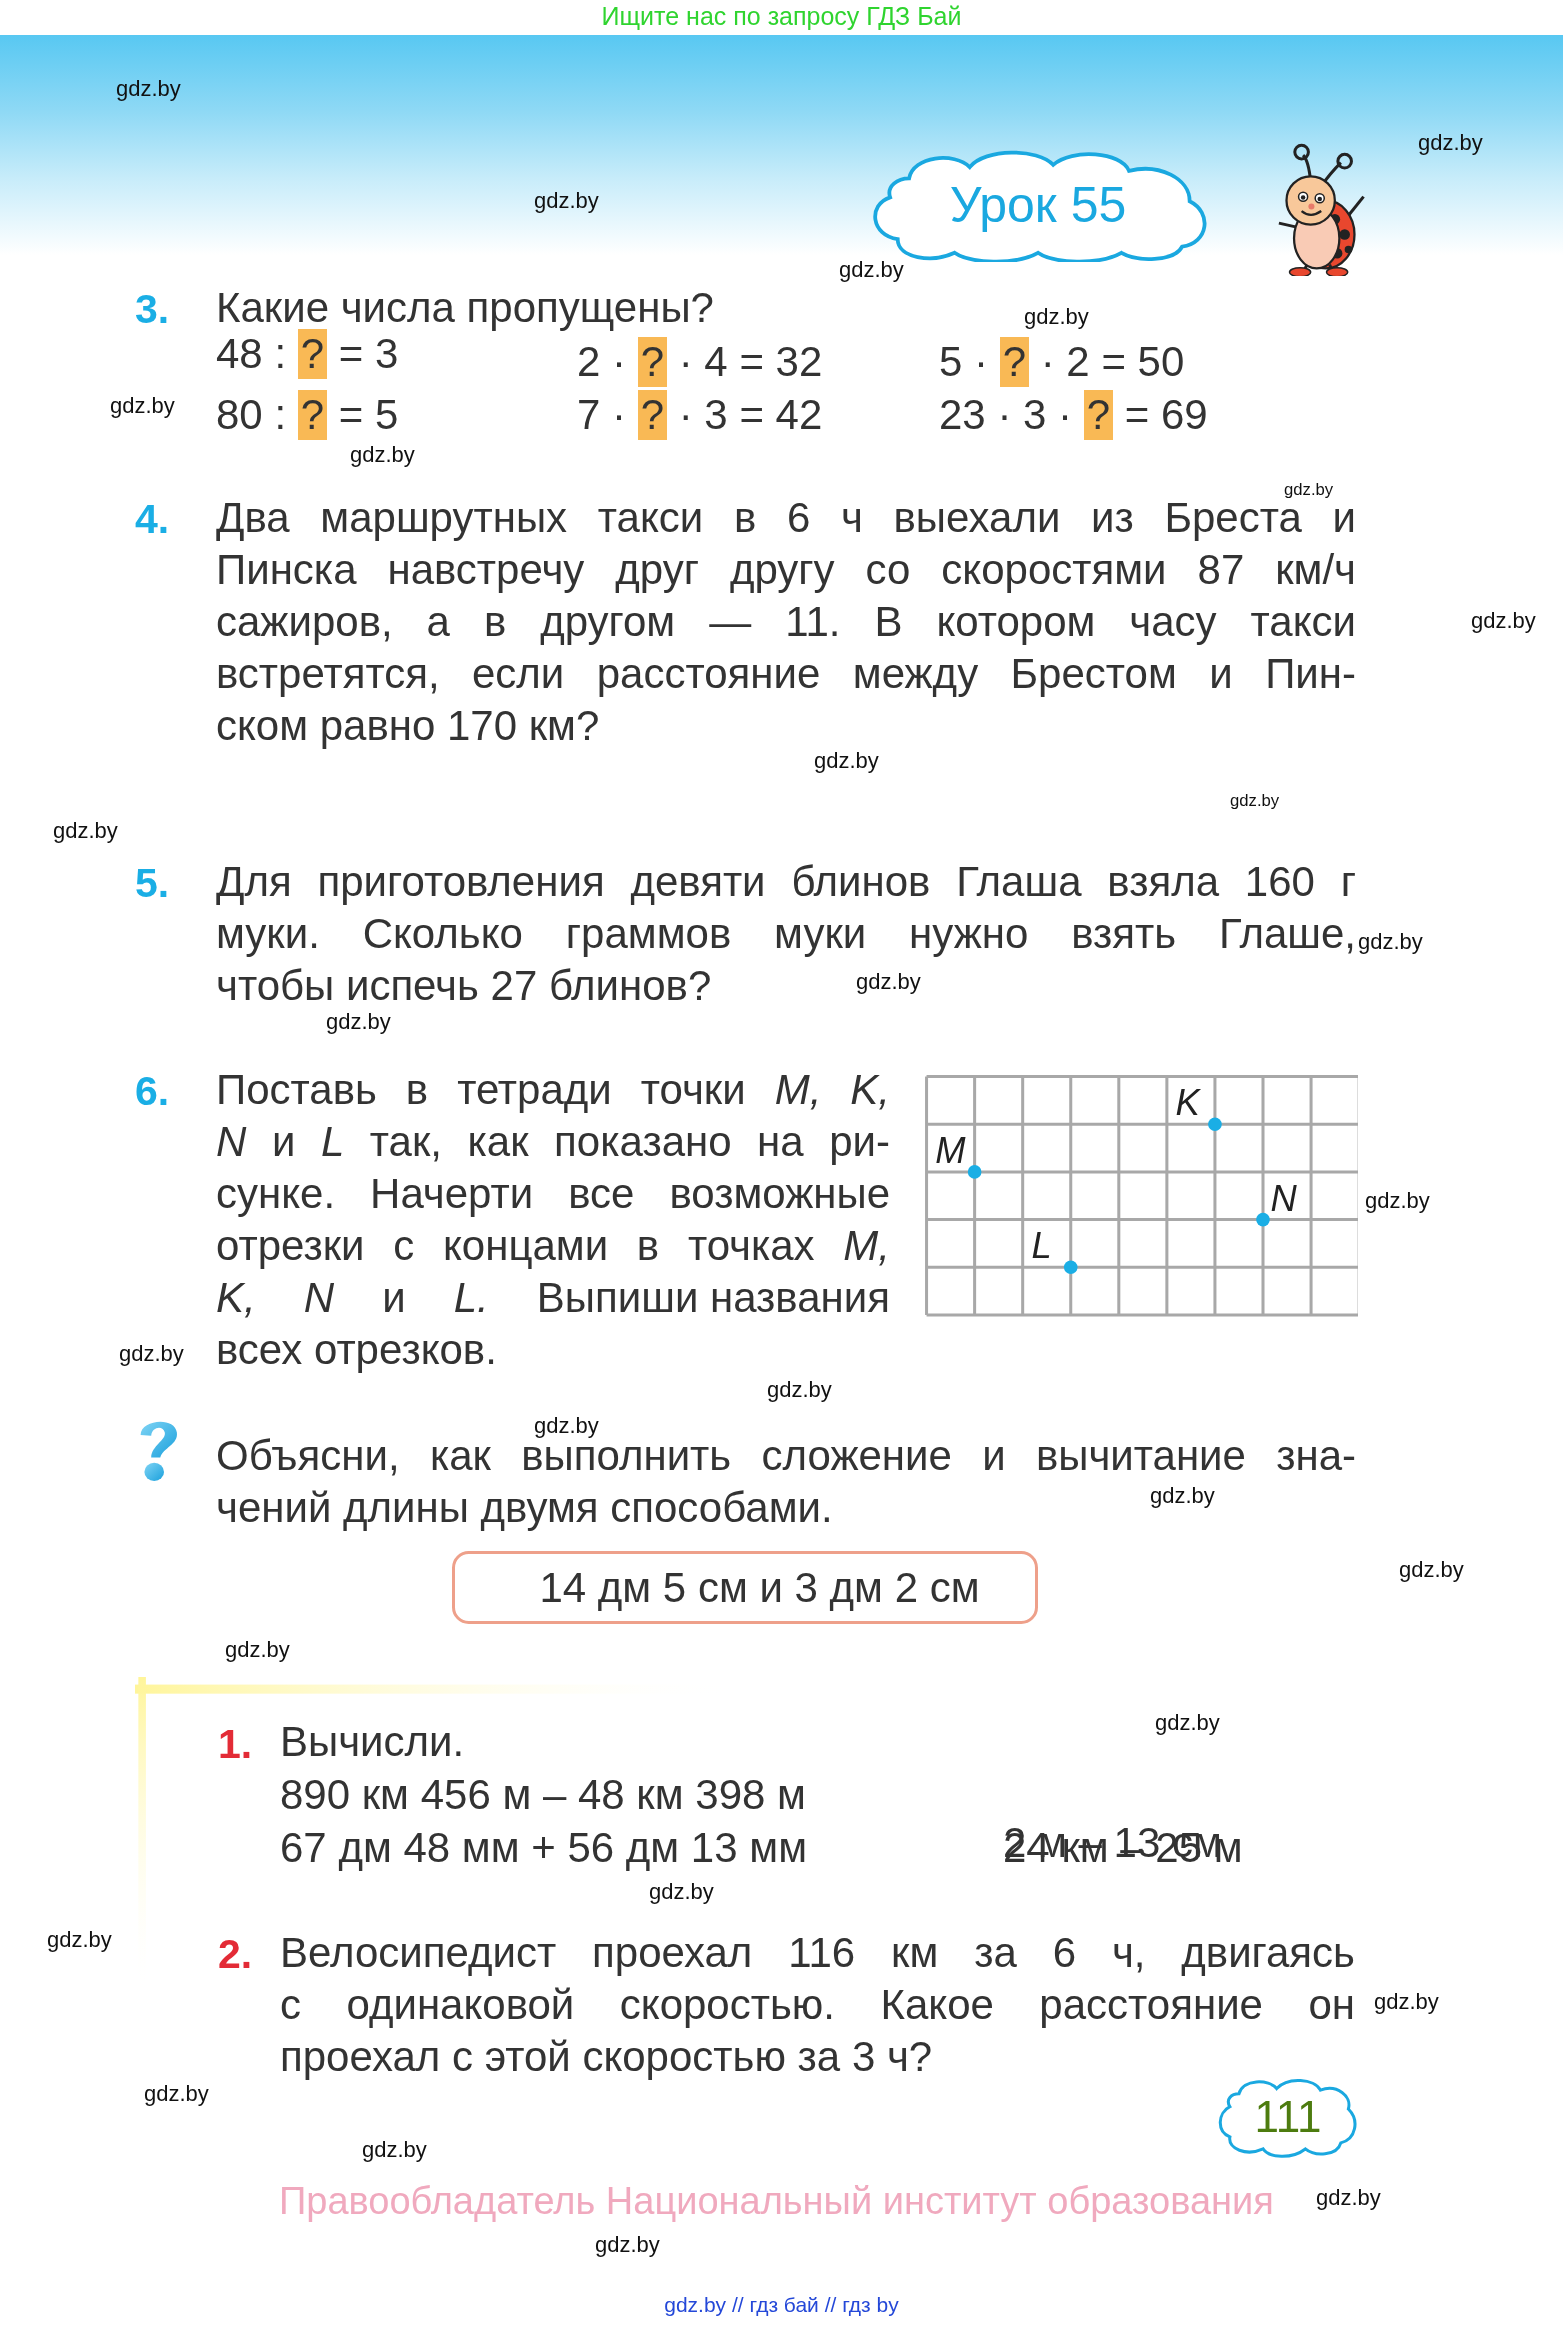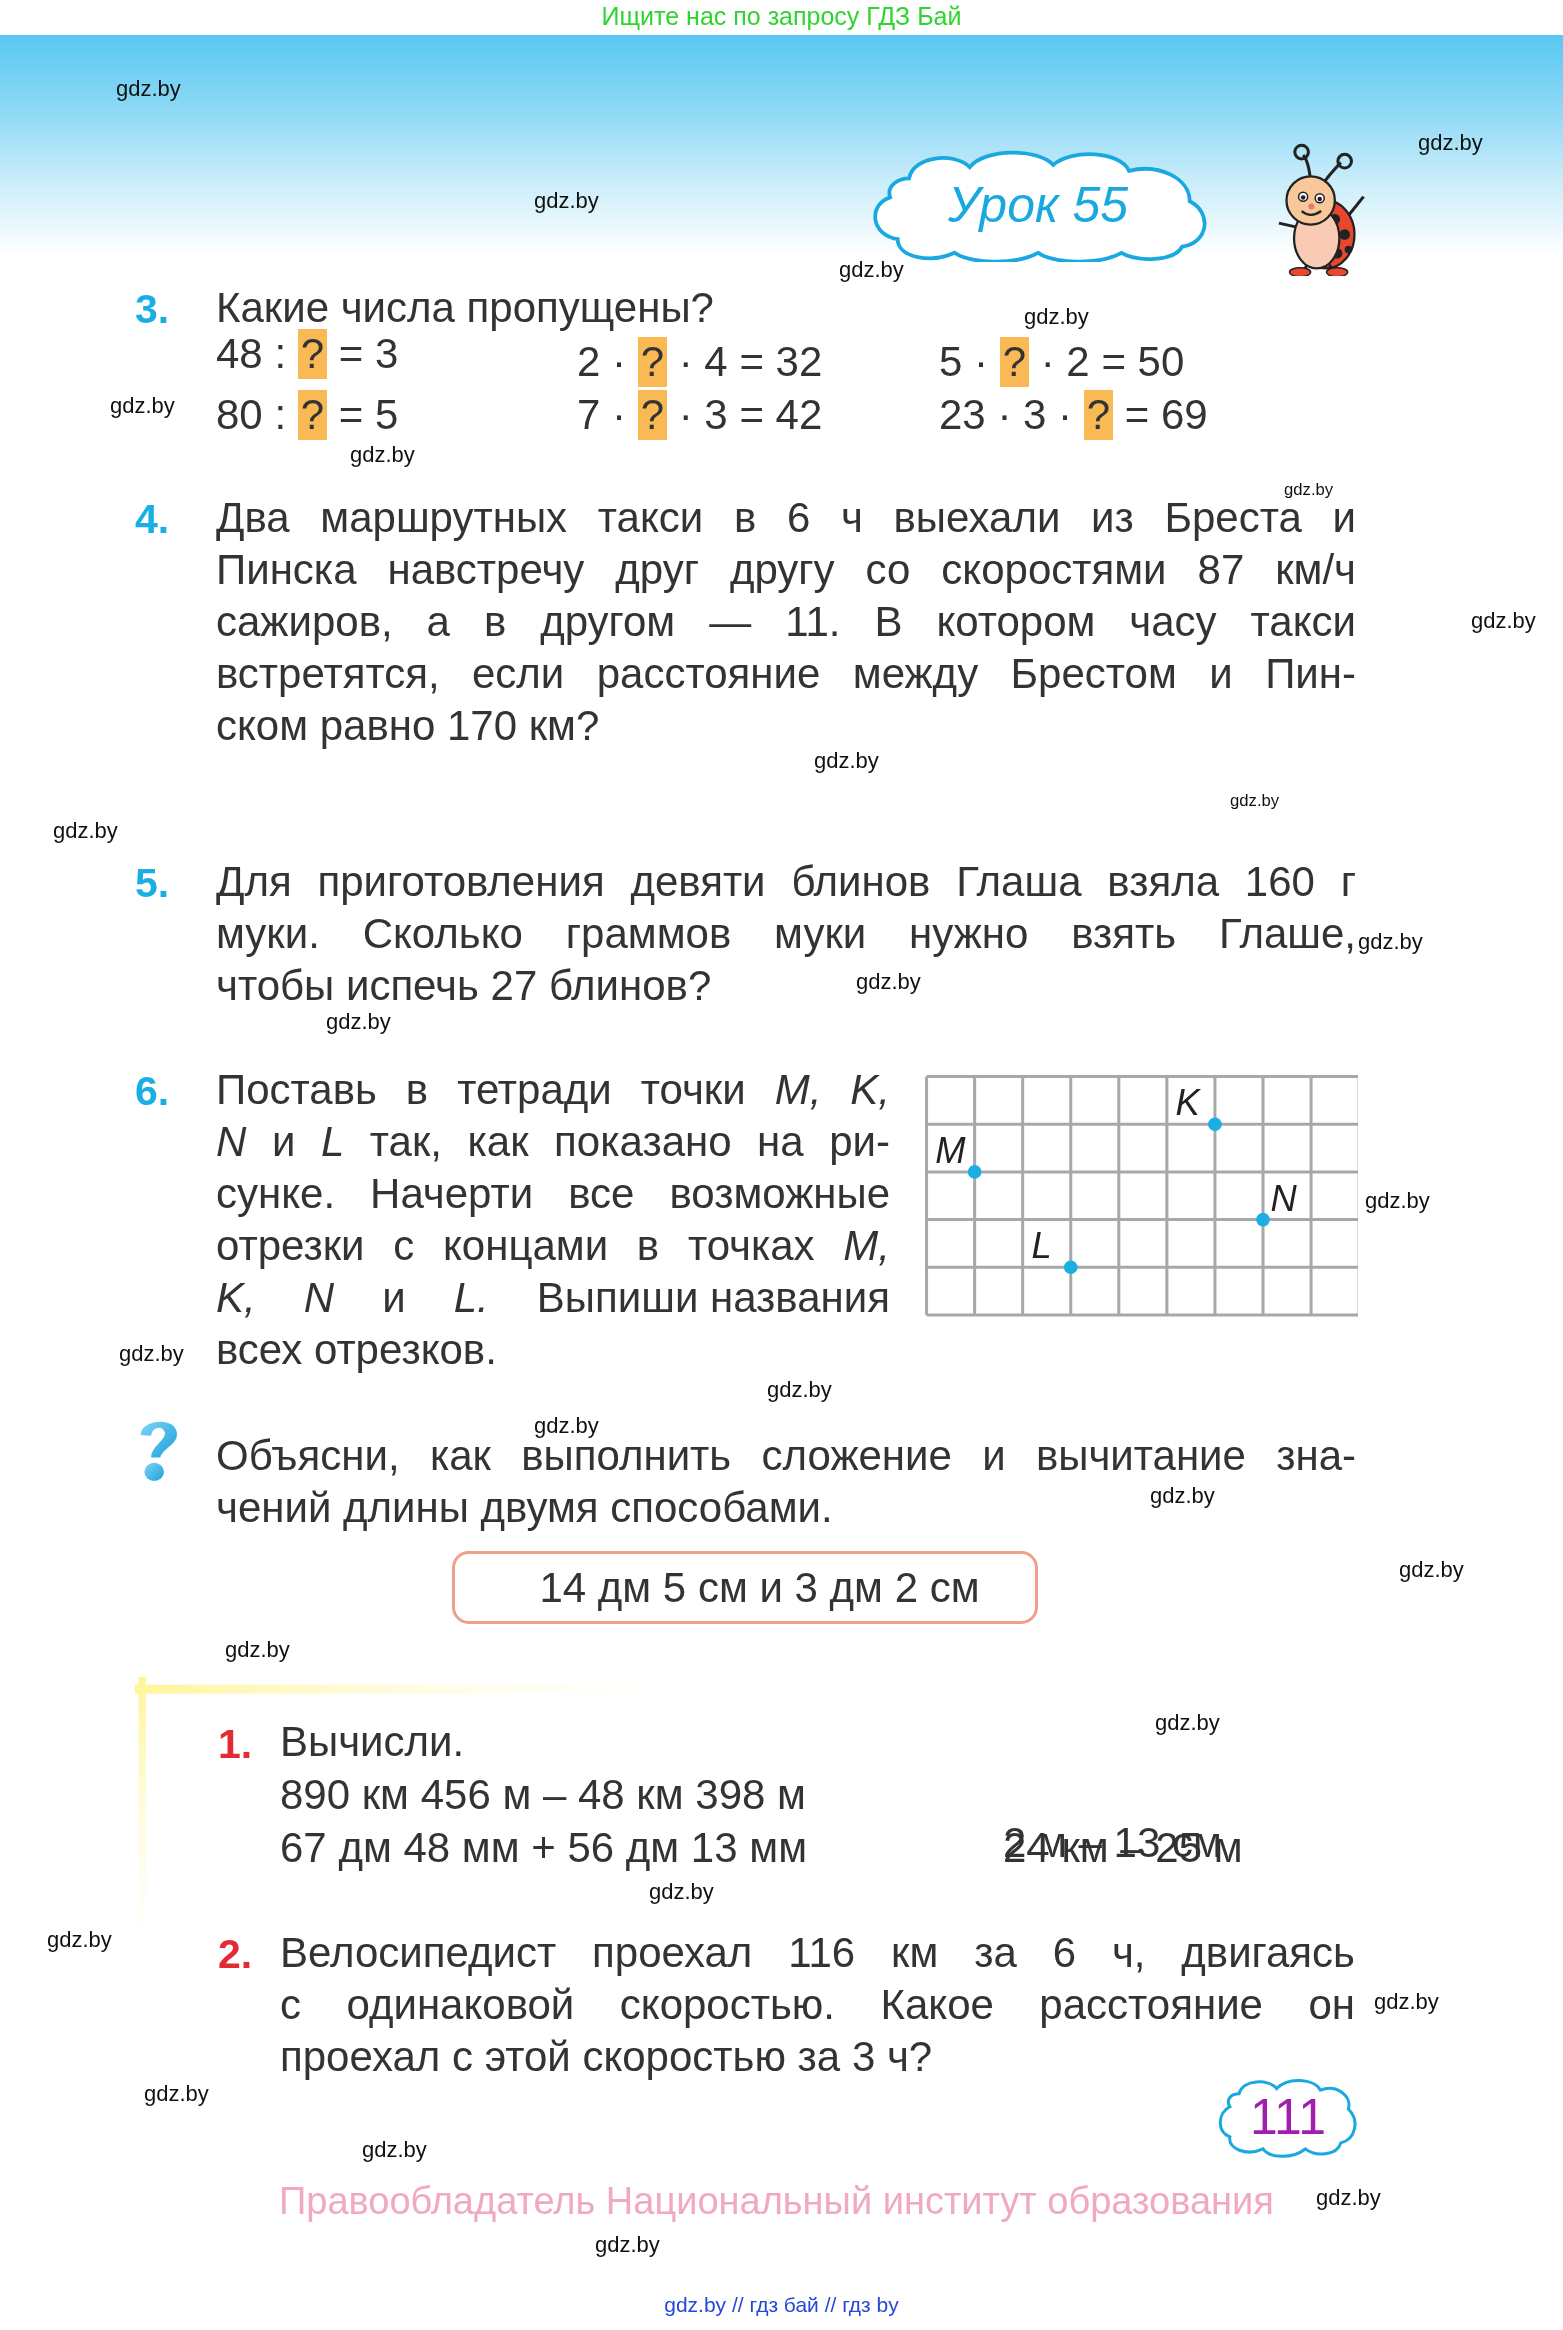--- a/index.html
+++ b/index.html
@@ -6,21 +6,21 @@
     html, body { width: 1563px; height: 2330px; background: #ffffff; overflow: hidden; }
     body { position: relative; font-family: "Liberation Sans", sans-serif; color: #333333; }
 
     .top-banner { position: absolute; left: 0; top: 0; width: 1563px; height: 35px; background: #fff;
       text-align: center; font-size: 25px; line-height: 32px; color: #2fd42f; }
     .sky { position: absolute; left: 0; top: 35px; width: 1563px; height: 220px;
       background: linear-gradient(to bottom, #58c8f2 0%, #8fd9f5 35%, #c7ecfa 65%, #ffffff 100%); }
 
     .wm { position: absolute; font-size: 22px; color: #111; letter-spacing: 0; white-space: nowrap; }
     .wm.small { font-size: 16.7px; }
-    .cloud-title { position: absolute; left: 856px; top: 148px; width: 364px; height: 114px; font-style: italic; }
+    .cloud-title { position: absolute; left: 856px; top: 148px; width: 364px; height: 114px; }
     .cloud-title .label { position: absolute; left: 0; top: 0; width: 100%; height: 100%;
       display: flex; align-items: center; justify-content: center; font-size: 50px; color: #1aa8e0; }
 
     .ladybug { position: absolute; left: 1265px; top: 140px; width: 114px; height: 136px; }
 
     .task-num { position: absolute; font-size: 41px; font-weight: bold; }
     .task-num.blue { color: #1aaee5; }
     .task-num.red { color: #e32b36; }
 
     .text { position: absolute; font-size: 42px; line-height: 52px; color: #333; }
@@ -37,21 +37,21 @@
     .qmark { position: absolute; left: 133px; top: 1416px; width: 53px; height: 68px; }
 
     .pill { position: absolute; left: 452px; top: 1551px; width: 586px; height: 73px; border: 3.8px solid #eea08a;
       border-radius: 16.7px; display: flex; align-items: center; justify-content: center; font-size: 42px; color: #333; padding-left: 29px; }
 
     .frame-top { position: absolute; left: 135px; top: 1677px; width: 606px; height: 16.7px; }
     .frame-left { position: absolute; left: 130px; top: 1677px; width: 16.7px; height: 318px; }
 
     .page-cloud { position: absolute; left: 1216px; top: 2075px; width: 144px; height: 83px; }
     .page-cloud .label { position: absolute; inset: 0; display: flex; align-items: center; justify-content: center;
-      font-size: 50px; color: #a21caf; }
+      font-size: 44px; color: #4d7c0f; }
 
     .copyright { position: absolute; left: 279px; top: 2180px; font-size: 38px; color: #f0a9be; white-space: nowrap; }
     .bottom-links { position: absolute; left: 0; top: 2293px; width: 1563px; text-align: center; font-size: 21px; color: #2448d8; }
   </style>
 </head>
 <body>
 
 <div class="top-banner">Ищите нас по запросу ГДЗ Бай</div>
 <div class="sky"></div>
 

